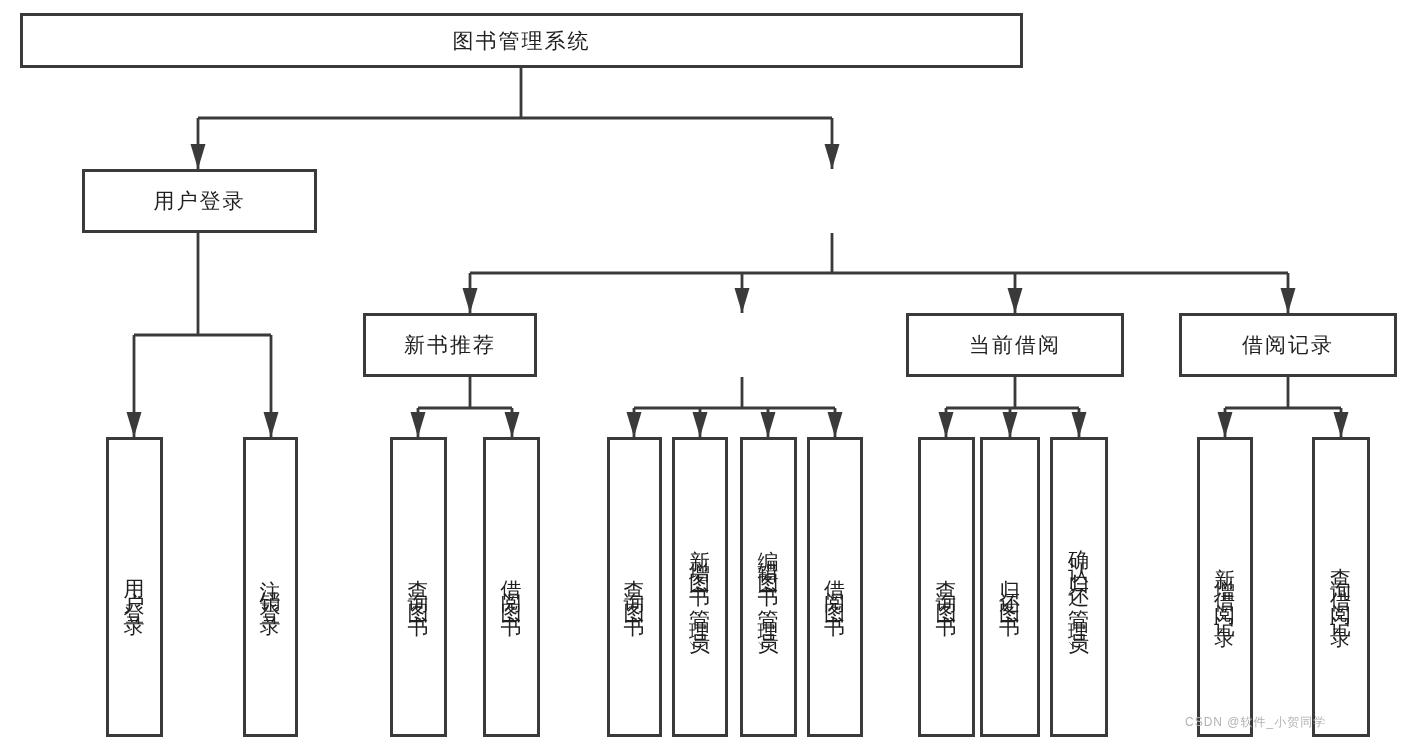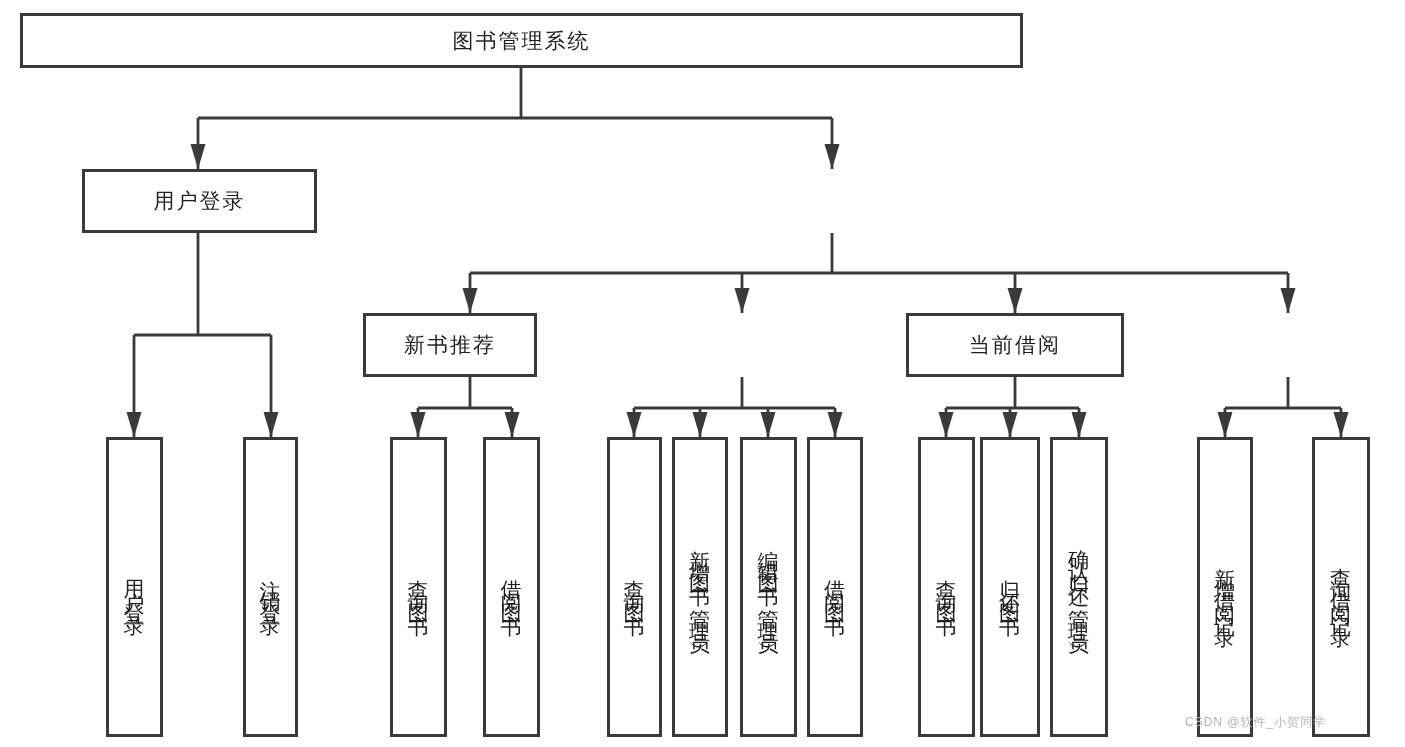--- a/index.html
+++ b/index.html
@@ -118,20 +118,23 @@
   <div class="box node" style="left:82px;top:169px;width:235px;height:64px">
     <span>用户登录</span>
   </div>
 
   <div class="box node" style="left:363px;top:313px;width:174px;height:64px">
     <span>新书推荐</span>
   </div>
   <div class="box node" style="left:906px;top:313px;width:218px;height:64px">
     <span>当前借阅</span>
   </div>
+  <div class="box node" style="left:1179px;top:313px;width:218px;height:64px">
+    <span>借阅记录</span>
+  </div>
 
   <div class="box leaf" style="left:106px;width:57px">
     <span>用户登录</span>
   </div>
   <div class="box leaf" style="left:243px;width:55px">
     <span>注销登录</span>
   </div>
 
   <div class="box leaf" style="left:390px;width:57px">
     <span>查询图书</span>

